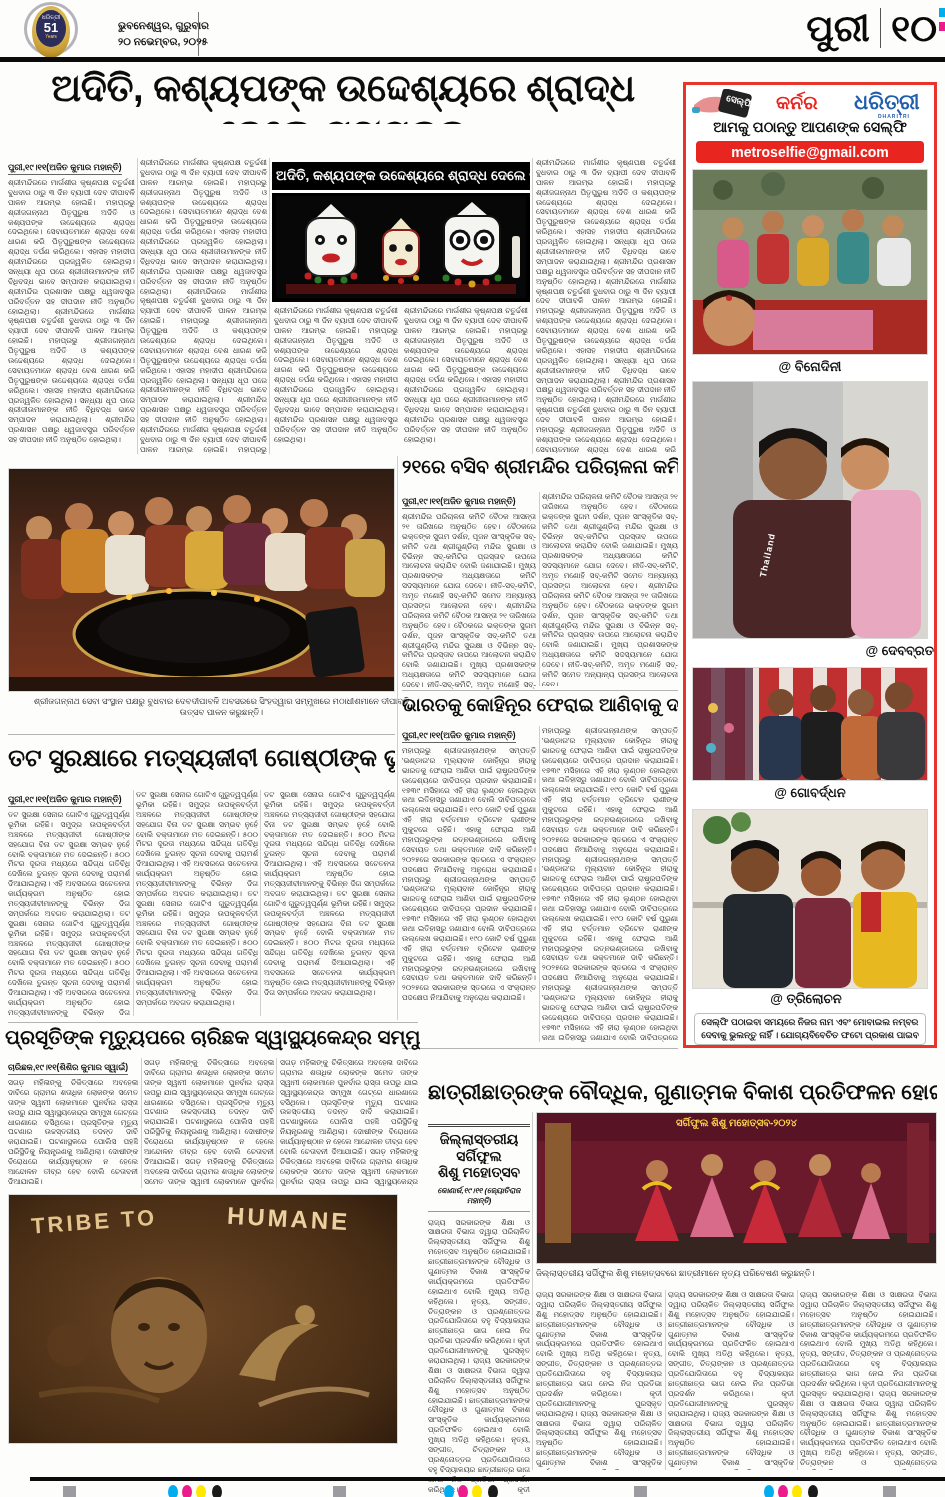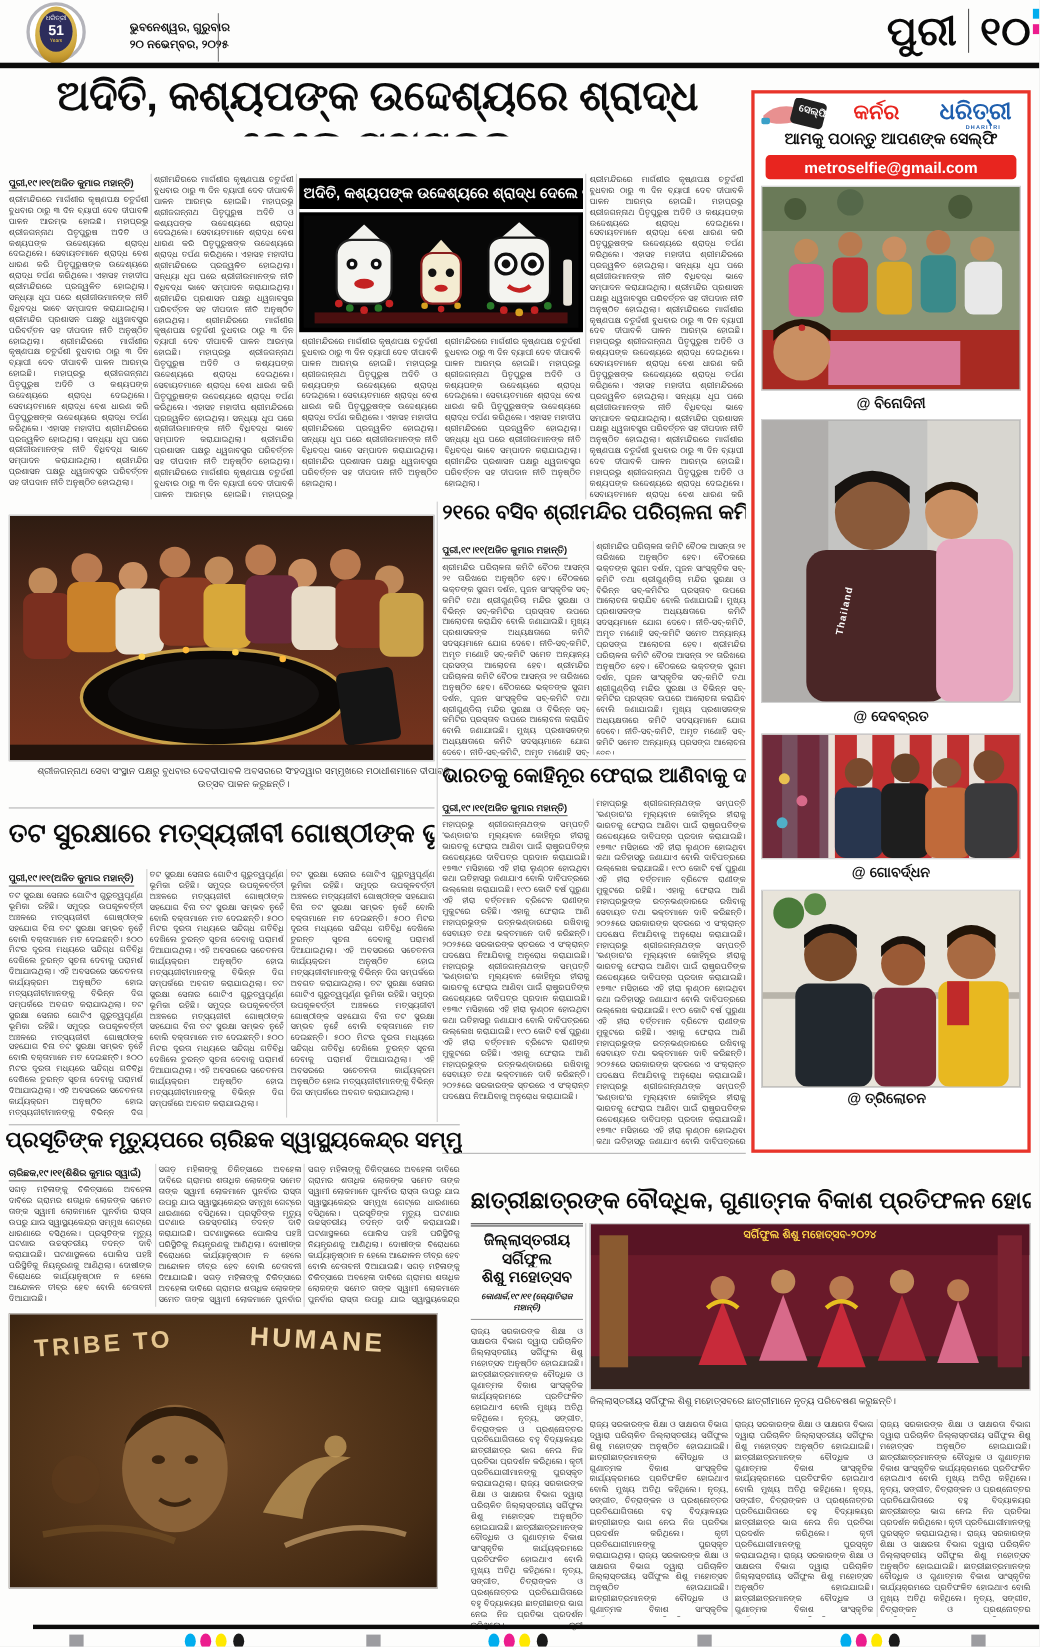--- a/index.html
+++ b/index.html
@@ -238,21 +238,21 @@
       <path d="M250 210 q60 -26 110 -10" stroke="#d8b078" stroke-width="5" fill="none" opacity="0.6"></path>
       <path d="M30 200 q70 -14 120 6" stroke="#7a5628" stroke-width="6" fill="none" opacity="0.5"></path>
       <circle cx="60" cy="150" r="22" fill="#5c3a1c" opacity="0.7"></circle>
     </svg>
     <div class="abs" style="left:22px;top:14px;font-size:22px;font-weight:bold;color:#e4c48e;letter-spacing:3px;transform:rotate(-4deg);">TRIBE TO</div>
     <div class="abs" style="left:218px;top:10px;font-size:24px;font-weight:bold;color:#ecd0a0;letter-spacing:3px;transform:rotate(3deg);">HUMANE</div>
   </div>
 
   <div class="abs h" style="left:428px;top:1080px;width:509px;height:28px;font-size:21px;white-space:nowrap;">ଛାତ୍ରୀଛାତ୍ରଙ୍କ ବୌଦ୍ଧିକ, ଗୁଣାତ୍ମକ ବିକାଶ ପ୍ରତିଫଳନ ହୋଇଥାଏ</div>
   <div class="abs" style="left:428px;top:1112px;width:102px;height:358px;">
-    <div class="sub-box" style="padding:4px 0 5px;">
+    <div class="sub-box" style="padding:4px 0 5px;margin-top:12px;">
       <div class="h" style="font-size:14px;">ଜିଲ୍ଲାସ୍ତରୀୟ ସର୍ଗିଫୁଲ</div>
       <div class="h" style="font-size:14px;">ଶିଶୁ ମହୋତ୍ସବ</div>
       <div style="font-size:7.5px;font-weight:bold;text-align:center;margin-top:5px;font-style:italic;">କୋଣାର୍କ,୧୯।୧୧ (ଜ୍ୟୋତିରାଜ ମହାନ୍ତି)</div>
     </div>
     <div class="bc" style="height:276px;margin-top:6px;">ରାଜ୍ୟ ସରକାରଙ୍କ ଶିକ୍ଷା ଓ ସାକ୍ଷରତା ବିଭାଗ ଦ୍ୱାରା ପରିଚାଳିତ ଜିଲ୍ଲାସ୍ତରୀୟ ସର୍ଗିଫୁଲ ଶିଶୁ ମହୋତ୍ସବ ଅନୁଷ୍ଠିତ ହୋଇଯାଇଛି। ଛାତ୍ରୀଛାତ୍ରମାନଙ୍କ ବୌଦ୍ଧିକ ଓ ଗୁଣାତ୍ମକ ବିକାଶ ସାଂସ୍କୃତିକ କାର୍ଯ୍ୟକ୍ରମରେ ପ୍ରତିଫଳିତ ହୋଇଥାଏ ବୋଲି ମୁଖ୍ୟ ଅତିଥି କହିଥିଲେ। ନୃତ୍ୟ, ସଙ୍ଗୀତ, ଚିତ୍ରାଙ୍କନ ଓ ପ୍ରଶ୍ନୋତ୍ତର ପ୍ରତିଯୋଗିତାରେ ବହୁ ବିଦ୍ୟାଳୟର ଛାତ୍ରୀଛାତ୍ର ଭାଗ ନେଇ ନିଜ ପ୍ରତିଭା ପ୍ରଦର୍ଶନ କରିଥିଲେ। କୃତୀ ପ୍ରତିଯୋଗୀମାନଙ୍କୁ ପୁରସ୍କୃତ କରାଯାଇଥିଲା। ରାଜ୍ୟ ସରକାରଙ୍କ ଶିକ୍ଷା ଓ ସାକ୍ଷରତା ବିଭାଗ ଦ୍ୱାରା ପରିଚାଳିତ ଜିଲ୍ଲାସ୍ତରୀୟ ସର୍ଗିଫୁଲ ଶିଶୁ ମହୋତ୍ସବ ଅନୁଷ୍ଠିତ ହୋଇଯାଇଛି। ଛାତ୍ରୀଛାତ୍ରମାନଙ୍କ ବୌଦ୍ଧିକ ଓ ଗୁଣାତ୍ମକ ବିକାଶ ସାଂସ୍କୃତିକ କାର୍ଯ୍ୟକ୍ରମରେ ପ୍ରତିଫଳିତ ହୋଇଥାଏ ବୋଲି ମୁଖ୍ୟ ଅତିଥି କହିଥିଲେ। ନୃତ୍ୟ, ସଙ୍ଗୀତ, ଚିତ୍ରାଙ୍କନ ଓ ପ୍ରଶ୍ନୋତ୍ତର ପ୍ରତିଯୋଗିତାରେ ବହୁ ବିଦ୍ୟାଳୟର ଛାତ୍ରୀଛାତ୍ର ଭାଗ ନେଇ ନିଜ ପ୍ରତିଭା ପ୍ରଦର୍ଶନ କରିଥିଲେ। କୃତୀ ପ୍ରତିଯୋଗୀମାନଙ୍କୁ ପୁରସ୍କୃତ କରାଯାଇଥିଲା। ରାଜ୍ୟ ସରକାରଙ୍କ ଶିକ୍ଷା ଓ ସାକ୍ଷରତା ବିଭାଗ ଦ୍ୱାରା ପରିଚାଳିତ ଜିଲ୍ଲାସ୍ତରୀୟ ସର୍ଗିଫୁଲ ଶିଶୁ ମହୋତ୍ସବ ଅନୁଷ୍ଠିତ ହୋଇଯାଇଛି। ଛାତ୍ରୀଛାତ୍ରମାନଙ୍କ ବୌଦ୍ଧିକ ଓ ଗୁଣାତ୍ମକ ବିକାଶ ସାଂସ୍କୃତିକ କାର୍ଯ୍ୟକ୍ରମରେ ପ୍ରତିଫଳିତ ହୋଇଥାଏ ବୋଲି ମୁଖ୍ୟ ଅତିଥି କହିଥିଲେ। ନୃତ୍ୟ, ସଙ୍ଗୀତ, ଚିତ୍ରାଙ୍କନ ଓ ପ୍ରଶ୍ନୋତ୍ତର ପ୍ରତିଯୋଗିତାରେ ବହୁ ବିଦ୍ୟାଳୟର ଛାତ୍ରୀଛାତ୍ର ଭାଗ ନେଇ ନିଜ ପ୍ରତିଭା ପ୍ରଦର୍ଶନ କରିଥିଲେ। କୃତୀ ପ୍ରତିଯୋଗୀମାନଙ୍କୁ ପୁରସ୍କୃତ କରାଯାଇଥିଲା।</div>
   </div>
   <div class="vr" style="left:532px;top:1112px;height:358px;"></div>
 
   <div class="ph" style="left:536px;top:1112px;width:401px;height:152px;">
     <svg width="399" height="150" viewBox="0 0 399 150">
@@ -336,21 +336,21 @@
         <rect x="0" y="0" width="60" height="256" fill="#b0aeac"></rect>
         <circle cx="100" cy="84" r="34" fill="#8a5a3a"></circle>
         <path d="M66 76 q34 -40 68 0 l0 -16 q-34 -28 -68 0z" fill="#171310"></path>
         <rect x="40" y="118" width="130" height="138" rx="18" fill="#4a2626"></rect>
         <circle cx="172" cy="84" r="24" fill="#c98f62"></circle>
         <path d="M148 76 q24 -26 48 0 l0 -10 q-24 -20 -48 0z" fill="#201408"></path>
         <rect x="158" y="108" width="70" height="148" rx="14" fill="#e8a8c0"></rect>
       </svg>
       <div class="abs" style="left:52px;top:168px;font-size:9px;font-weight:bold;color:#fff;transform:rotate(-78deg);letter-spacing:1px;">Thailand</div>
     </div>
-    <div class="abs sb-cap" style="left:0;top:558px;width:248px;">@ ଦେବବ୍ରତ</div>
+    <div class="abs sb-cap" style="left:0;top:558px;width:248px;text-align:right;">@ ଦେବବ୍ରତ</div>
 
     <div class="ph" style="left:6px;top:582px;width:236px;height:114px;">
       <svg width="234" height="112" viewBox="0 0 234 112">
         <rect width="234" height="112" fill="#c03030"></rect>
         <g fill="#eae2da">
           <rect x="18" y="0" width="14" height="112"></rect>
             <rect x="52" y="0" width="14" height="112"></rect>
           <rect x="86" y="0" width="14" height="112"></rect>
             <rect x="120" y="0" width="14" height="112"></rect>
           <rect x="154" y="0" width="14" height="112"></rect>
@@ -385,20 +385,21 @@
         <path d="M108 60 q20 -24 40 0 l0 -10 q-20 -18 -40 0z" fill="#1a120c"></path>
         <rect x="102" y="88" width="56" height="90" rx="10" fill="#7a2a3a"></rect>
         <circle cx="190" cy="58" r="22" fill="#a86a42"></circle>
         <path d="M168 52 q22 -26 44 0 l0 -12 q-22 -18 -44 0z" fill="#201408"></path>
         <rect x="160" y="82" width="64" height="96" rx="10" fill="#e8b820"></rect>
         <rect x="168" y="82" width="20" height="40" fill="#c02a2a"></rect>
       </svg>
     </div>
     <div class="abs sb-cap" style="left:0;top:906px;width:240px;">@ ତ୍ରିଲୋଚନ</div>
 
+    <div class="note-box">ସେଲ୍ଫି ପଠାଇବା ସମୟରେ ନିଜର ନାମ ଏବଂ ମୋବାଇଲ ନମ୍ବର ଦେବାକୁ ଭୁଲନ୍ତୁ ନାହିଁ । ଯୋଗ୍ୟବିବେଚିତ ଫଟୋ ପ୍ରକାଶ ପାଇବ</div>
   </div>
 
   <div class="abs" style="left:30px;top:1477px;width:915px;height:4px;background:#0b0b0b;"></div>
   <div class="regsq" style="left:63px;"></div>
   <div class="regsq" style="left:333px;"></div>
   <div class="regsq" style="left:634px;"></div>
   <div class="regsq" style="left:883px;"></div>
   <div class="dot" style="left:168px;background:#00adee;"></div>
   <div class="dot" style="left:182px;background:#ec1c8d;"></div>
   <div class="dot" style="left:196px;background:#ffe800;"></div>

